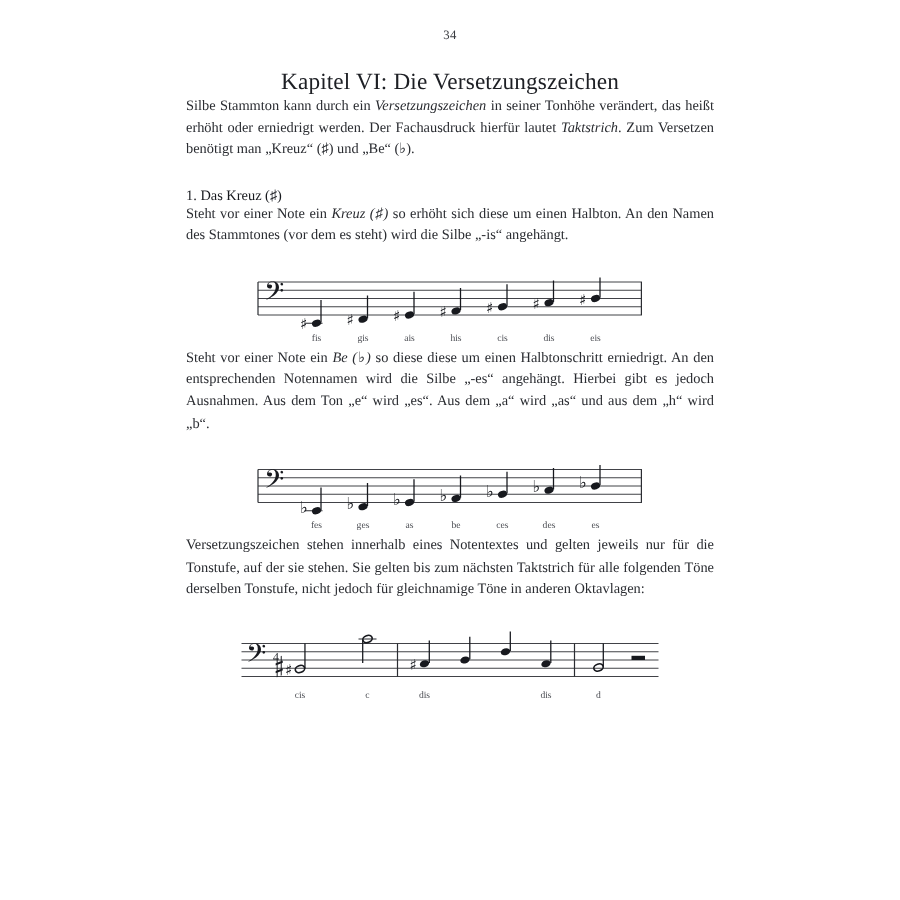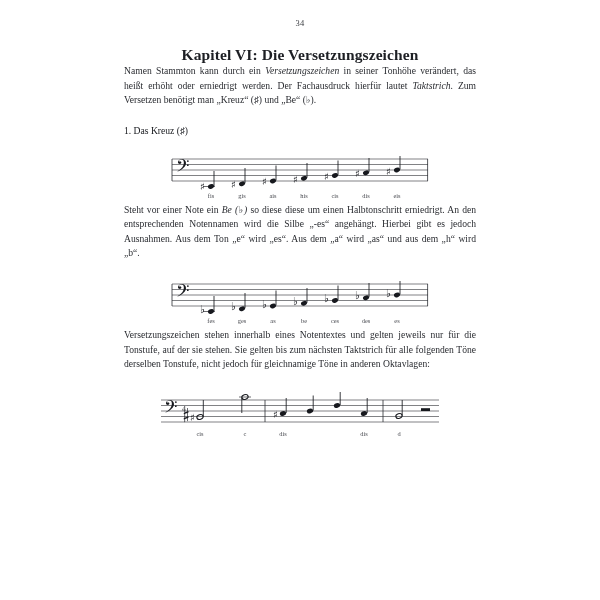--- a/index.html
+++ b/index.html
@@ -25,21 +25,21 @@
     text-align: center;
     font-size: 8.5px;
     color: #3a3c41;
     margin: 0;
     padding-top: 18px;
     letter-spacing: 0.2px;
   }
   .chapter-title {
     text-align: center;
     font-size: 15.5px;
-    font-weight: bold;
+    font-weight: normal;
     color: #1d1f24;
     margin: 0;
     padding-top: 18px;
     letter-spacing: 0.1px;
   }
   .body-block {
     margin: 0 auto;
     width: 352px;
   }
   p.para {
@@ -96,24 +96,25 @@
 <body>
 
 <div class="page">
 
   <div class="page-number">34</div>
 
   <h1 class="chapter-title">Kapitel VI: Die Versetzungszeichen</h1>
 
   <div class="body-block">
 
-    <p class="para para-1"><span>Namen Stammton kann durch ein </span><em class="it">Versetzungszeichen</em><span> in seiner Tonhöhe verändert, das heißt erhöht oder erniedrigt werden. Der Fachausdruck hierfür lautet </span><em class="it">Taktstrich</em><span>. Zum Versetzen benötigt man „Kreuz“ (♯) und „Be“  (♭).</span></p>
+    <p class="para para-1"><span>Silbe Stammton kann durch ein </span><em class="it">Versetzungszeichen</em><span> in seiner Tonhöhe verändert, das heißt erhöht oder erniedrigt werden. Der Fachausdruck hierfür lautet </span><em class="it">Taktstrich</em><span>. Zum Versetzen benötigt man „Kreuz“ (♯) und „Be“  (♭).</span></p>
 
     <p class="section-head">1. Das Kreuz (♯)</p>
 
+    <p class="para para-2"><span>Steht vor einer Note ein </span><em class="it">Kreuz (♯)</em><span> so erhöht sich diese um einen Halbton. An den Namen des Stammtones (vor dem es steht) wird die Silbe „-is“ angehängt.</span></p>
 
   </div>
 
   <div class="staff-wrap staff-1">
     <svg width="272" height="50" viewBox="0 0 272 50">
       <g class="stafflines">
         <line x1="8" y1="6" x2="264" y2="6"></line>
         <line x1="8" y1="11.5" x2="264" y2="11.5"></line>
         <line x1="8" y1="17" x2="264" y2="17"></line>
         <line x1="8" y1="22.5" x2="264" y2="22.5"></line>

